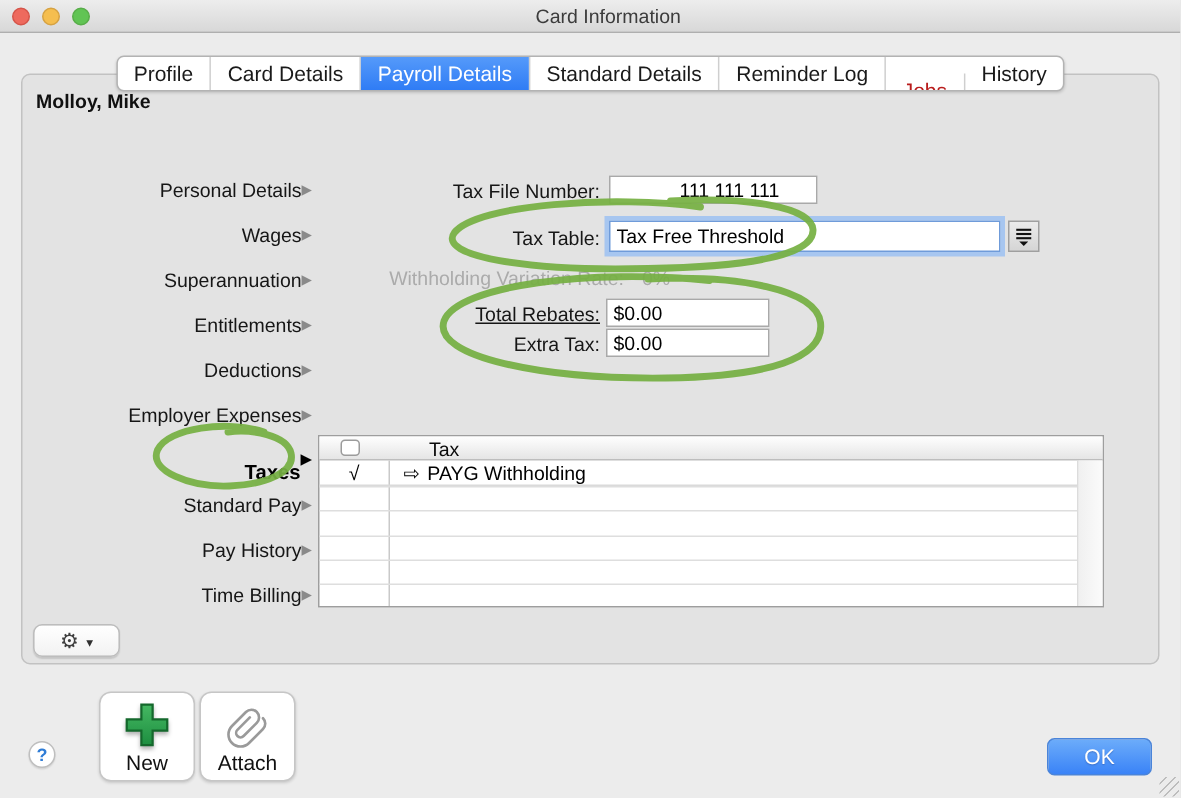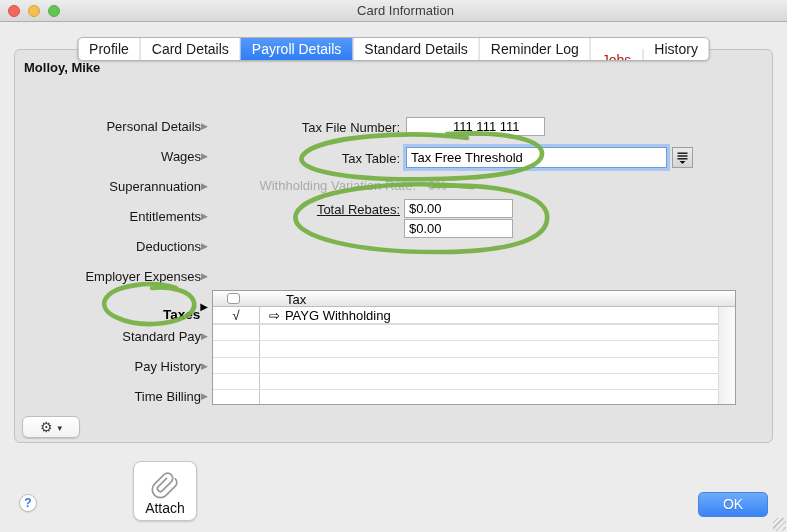--- a/index.html
+++ b/index.html
@@ -190,20 +190,21 @@
       <polygon points="3.5,10 9.5,10 6.5,13" fill="#111"></polygon>
     </svg>
   </div>
 
   <div class="lbl disabled" style="left:230px; top:178px; width:186px;">Withholding Variation Rate:</div>
   <div class="val disabled" style="left:428px; top:178px;">0%</div>
 
   <div class="lbl" style="left:230px; top:202px; width:170px;text-decoration:underline;">Total Rebates:</div>
   <input class="fld" style="left: 404px; top: 199px; width: 109px; height: 19px;" value="$0.00">
 
+  <div class="lbl" style="left:230px; top:222px; width:170px;">Extra Tax:</div>
   <input class="fld" style="left: 404px; top: 219px; width: 109px; height: 19px;" value="$0.00">
 
   <div class="taxtable">
     <div class="taxtable-header">
       <div class="header-checkbox"></div>
       <div class="header-label">Tax</div>
     </div>
     <div class="col-divider"></div>
     <div class="scroll-track"></div>
     <div class="trow1">
@@ -220,20 +221,34 @@
     <div class="rline" style="top:98px;"></div>
   </div>
 
   <div class="gear-btn">
     <span class="gear-glyph">⚙</span>
     <span class="gear-caret">▾</span>
   </div>
 
   <div class="help-btn">?</div>
 
+  <div class="big-btn" id="btn-new">
+    <div class="icon-wrap">
+      <svg width="36" height="34" viewBox="0 0 48 44" style="filter:drop-shadow(0 2px 1.5px rgba(0,0,0,.3));">
+        <defs>
+          <linearGradient id="plusg" x1="0" y1="0" x2="0" y2="1">
+            <stop offset="0" stop-color="#45B862"></stop>
+            <stop offset="1" stop-color="#1D8E40"></stop>
+          </linearGradient>
+        </defs>
+        <path d="M19 3 h10 v13 h13 v10 h-13 v13 h-10 V26 H6 V16 h13 z" fill="url(#plusg)" stroke="#14682C" stroke-width="2"></path>
+      </svg>
+    </div>
+    <span class="btn-label">New</span>
+  </div>
 
   <div class="big-btn" id="btn-attach">
     <div class="icon-wrap">
       <svg width="38" height="36" viewBox="0 0 52 48">
         <g transform="rotate(45 26 24)" fill="none" stroke="#9A9A9A" stroke-width="2.4" stroke-linecap="round">
           <path d="M30 8 A7 7 0 0 1 37 15 V33 A11 11 0 0 1 15 33 V15 A7 7 0 0 1 29 15 V32 A4 4 0 0 1 21 32 V16"></path>
         </g>
       </svg>
     </div>
     <span class="btn-label">Attach</span>

